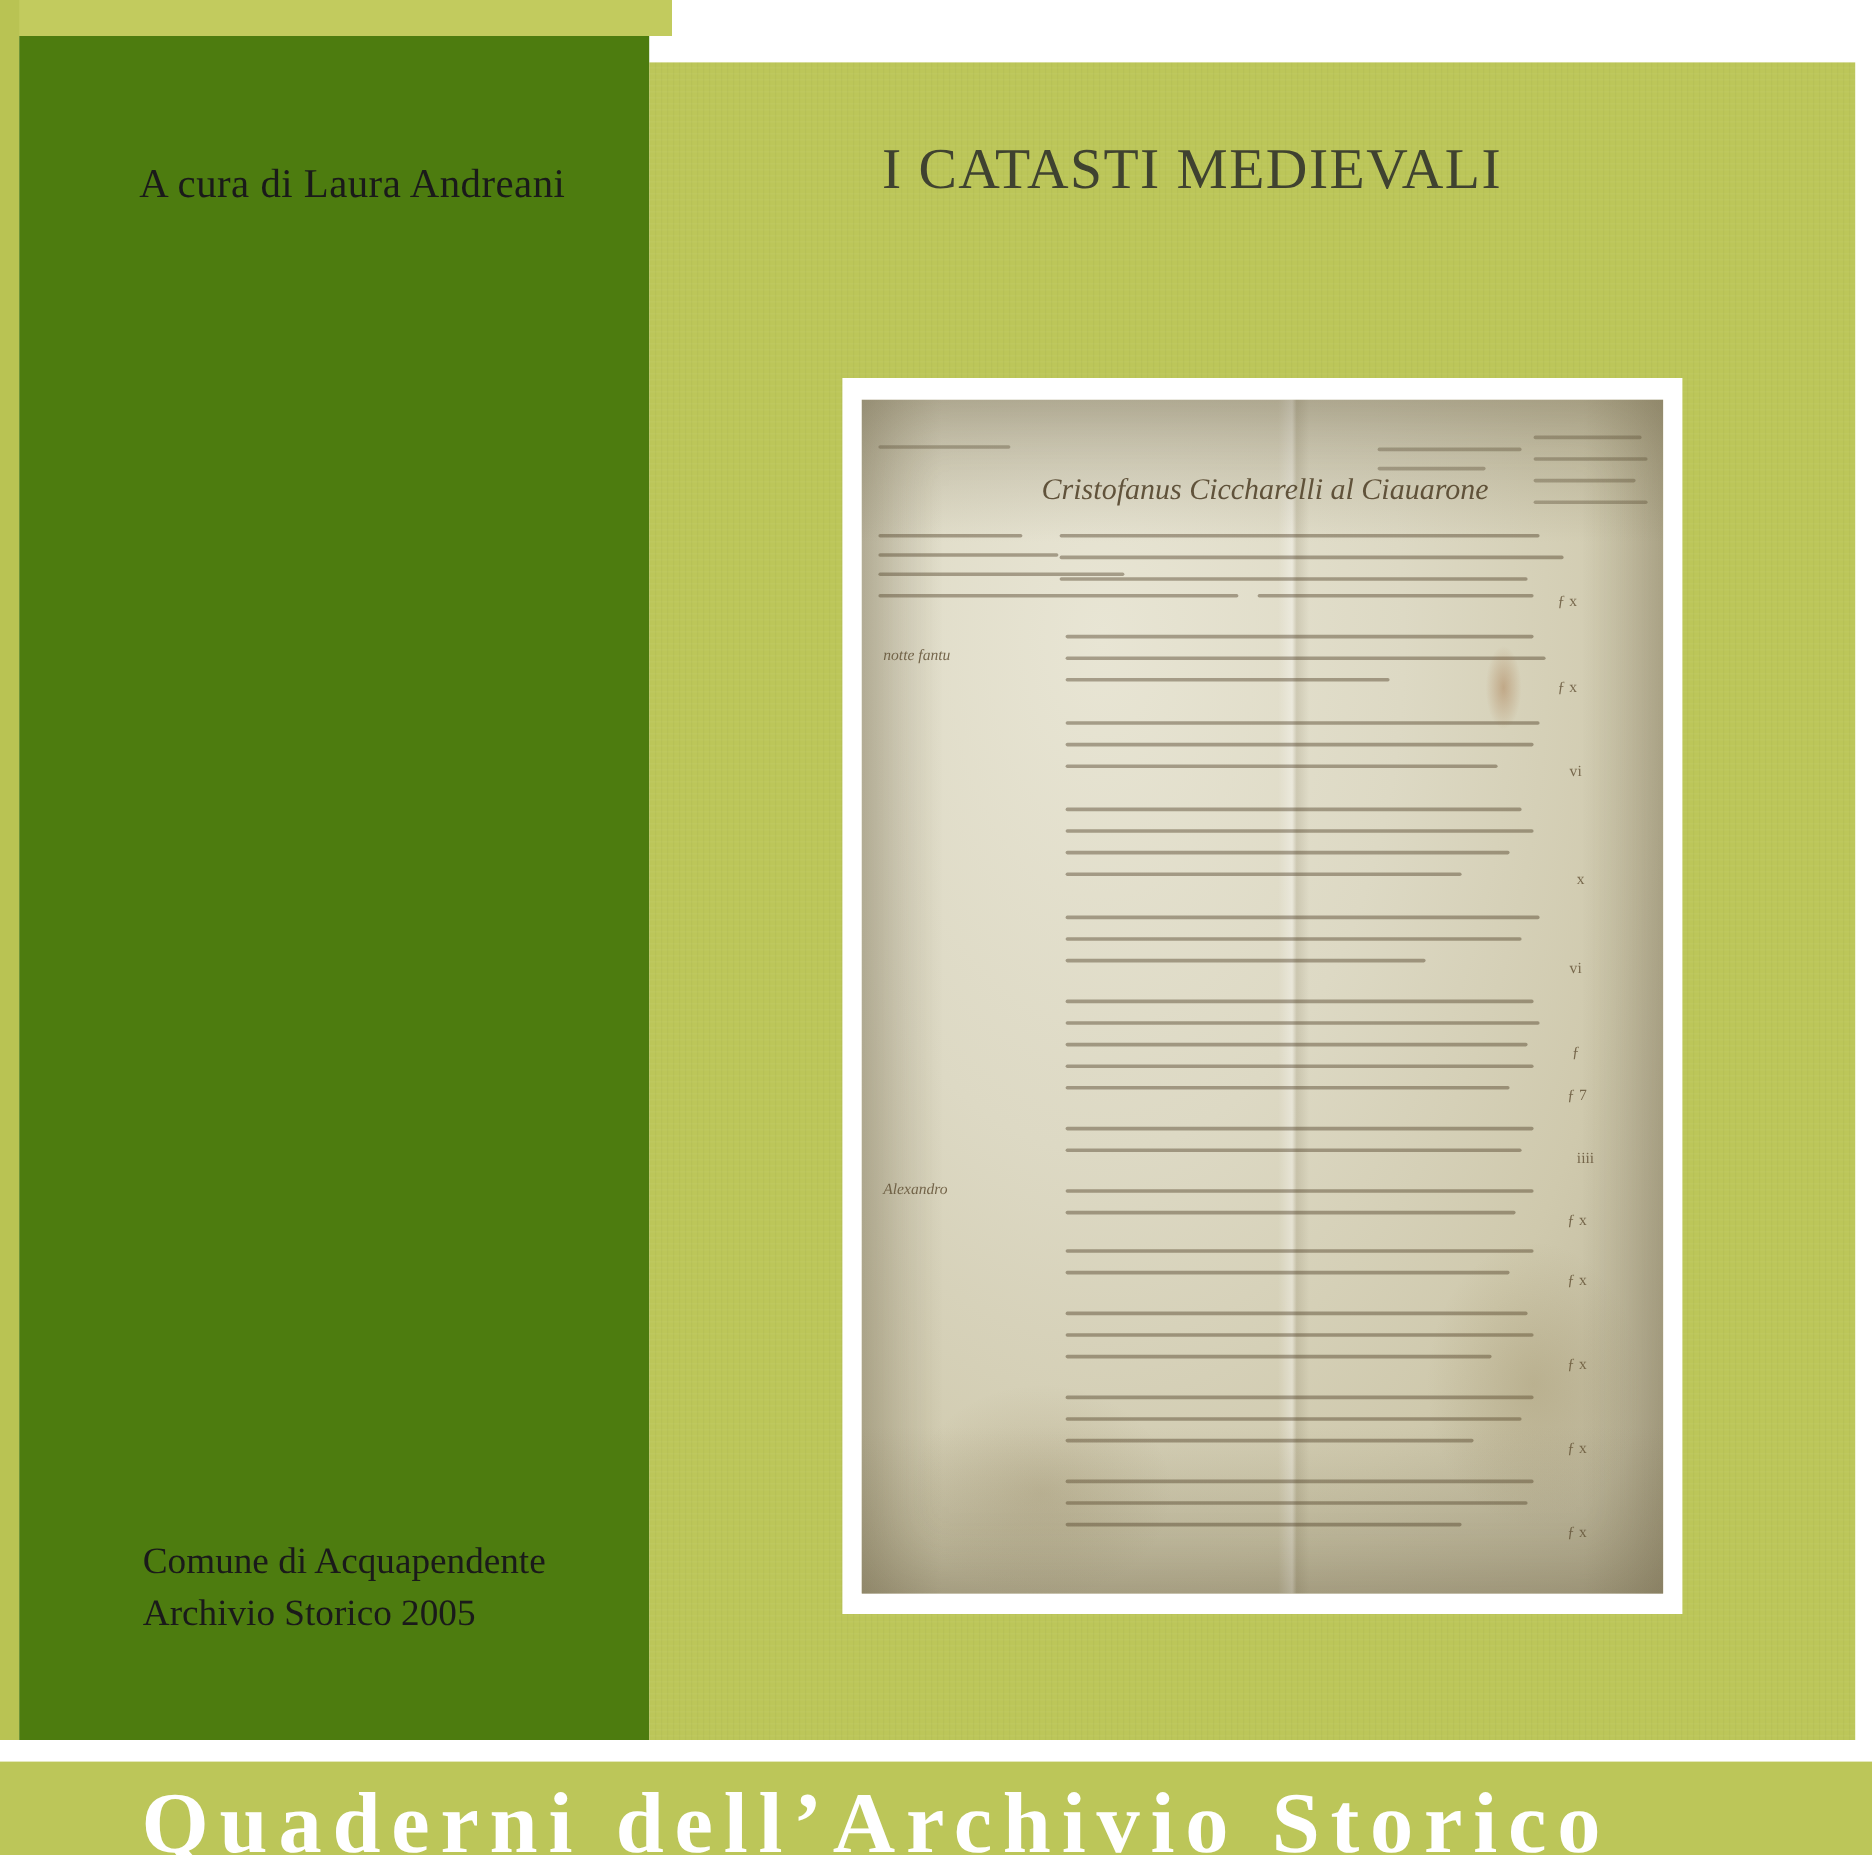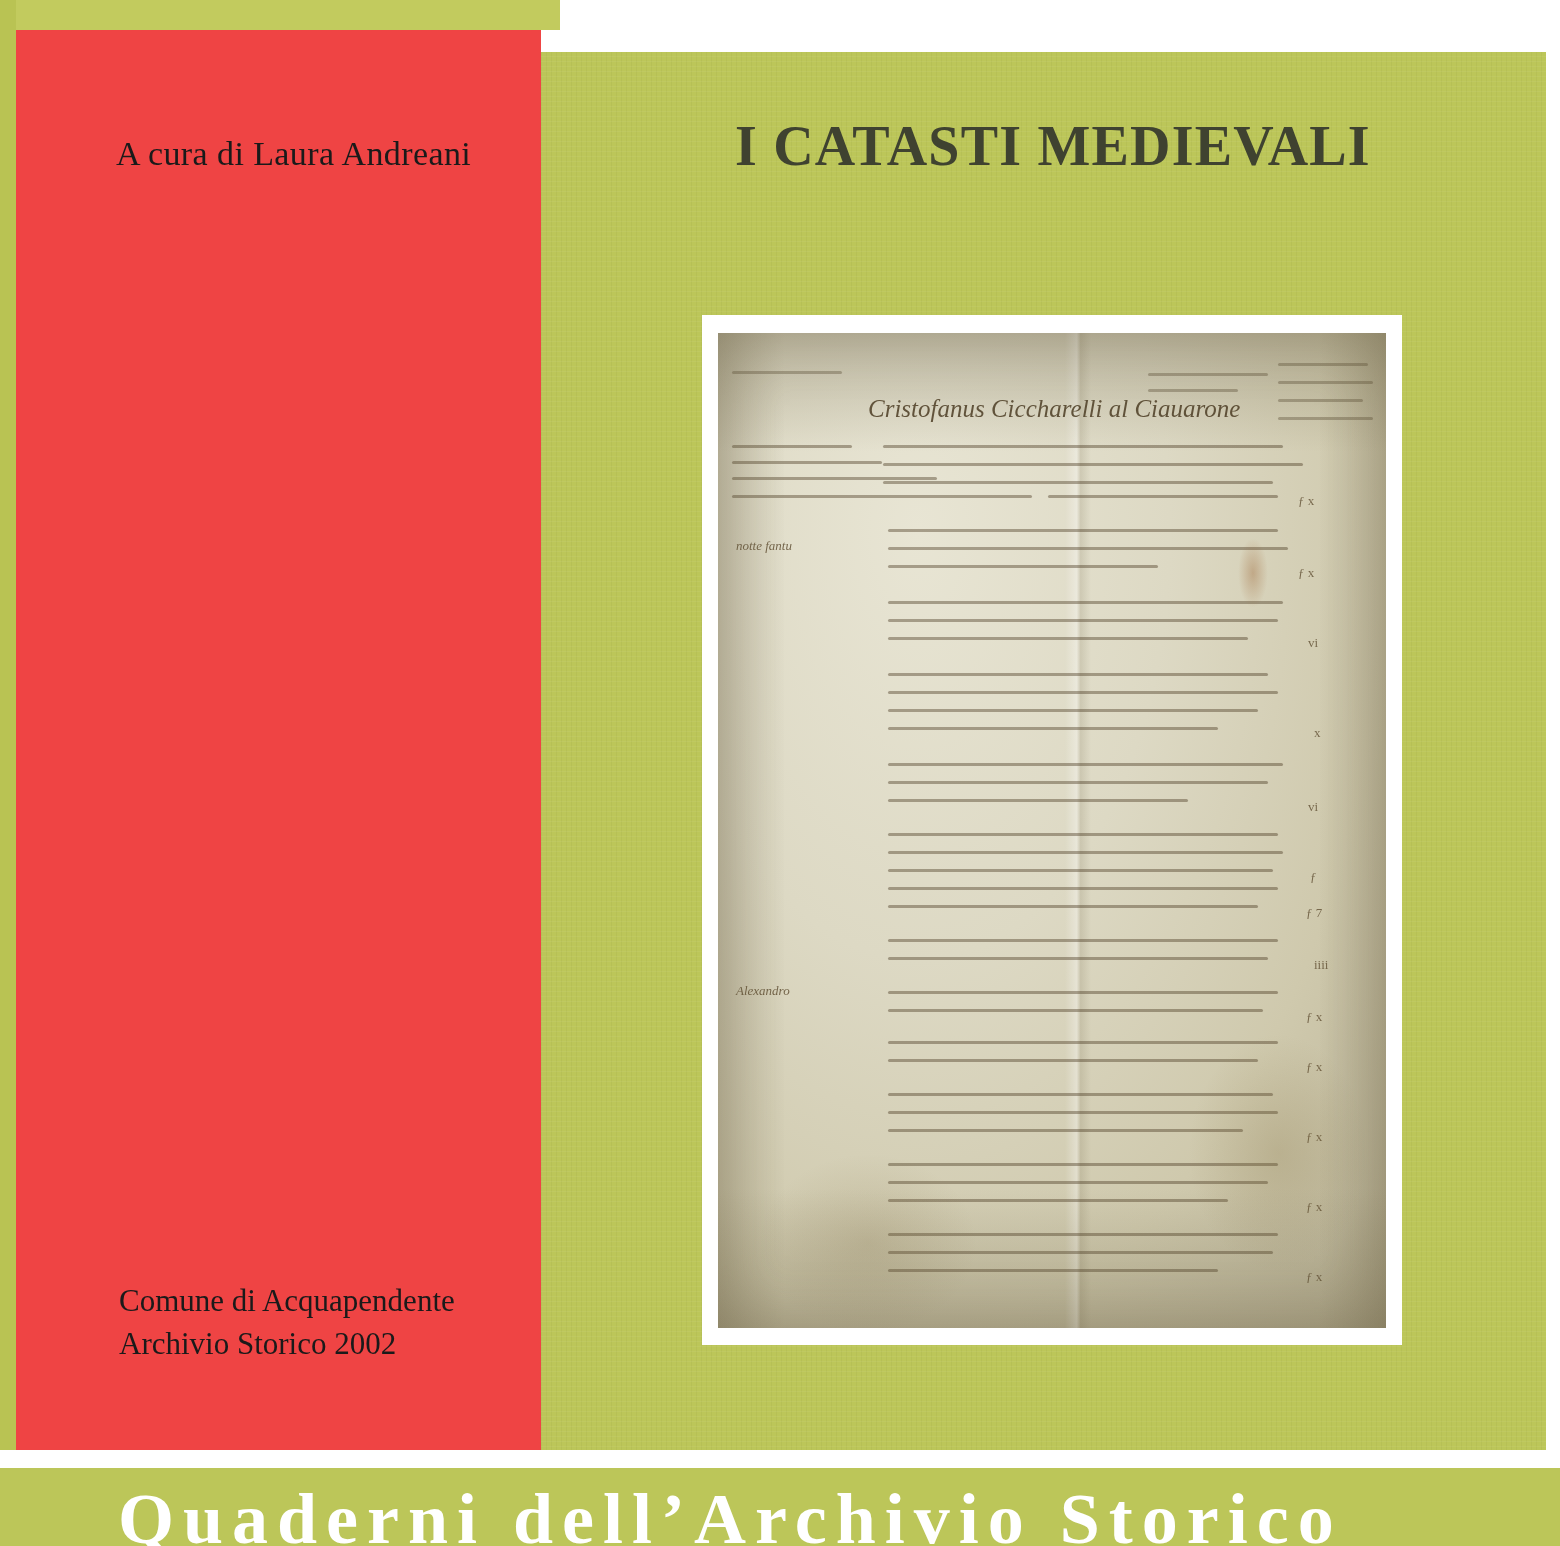--- a/index.html
+++ b/index.html
@@ -56,21 +56,21 @@
     background-size: 5px 5px, 5px 5px;
   }
 
   
   .white-column {
     position: absolute;
     left: 16px;
     top: 30px;
     width: 525px;
     height: 1420px;
-    background: #ef4444;
+    background: #4d7c0f;
   }
 
   .editor-line {
     position: absolute;
     left: 100px;
     top: 105px;
     width: 440px;
     font-size: 34px;
     letter-spacing: 0.4px;
     color: #1a1a1a;
@@ -87,23 +87,23 @@
     color: #1a1a1a;
     font-family: Liberation Serif, serif;
   }
 
   
   .cover-title {
     position: absolute;
     left: 735px;
     top: 112px;
     width: 700px;
-    font-size: 56px;
+    font-size: 48px;
     line-height: 1.24;
-    font-weight: 700;
+    font-weight: 400;
     letter-spacing: 1.2px;
     color: #3f4230;
     font-family: "Liberation Serif", serif;
   }
   .cover-title .l2 { display: block; }
 
   
   .manuscript-frame {
     position: absolute;
     left: 702px;
@@ -223,21 +223,21 @@
 <div class="book-cover">
 
   <div class="top-edge-strip"></div>
   <div class="left-edge-strip"></div>
 
   <div class="white-column">
     <div class="editor-line">A cura di Laura Andreani</div>
 
     <div class="publisher-block">
       <div>Comune di Acquapendente</div>
-      <div>Archivio Storico 2002</div>
+      <div>Archivio Storico 2005</div>
     </div>
   </div>
 
   <div class="olive-panel"></div>
 
   <div class="cover-title">
     <span class="l1">I CATASTI MEDIEVALI</span>
   </div>
 
   <div class="manuscript-frame">

